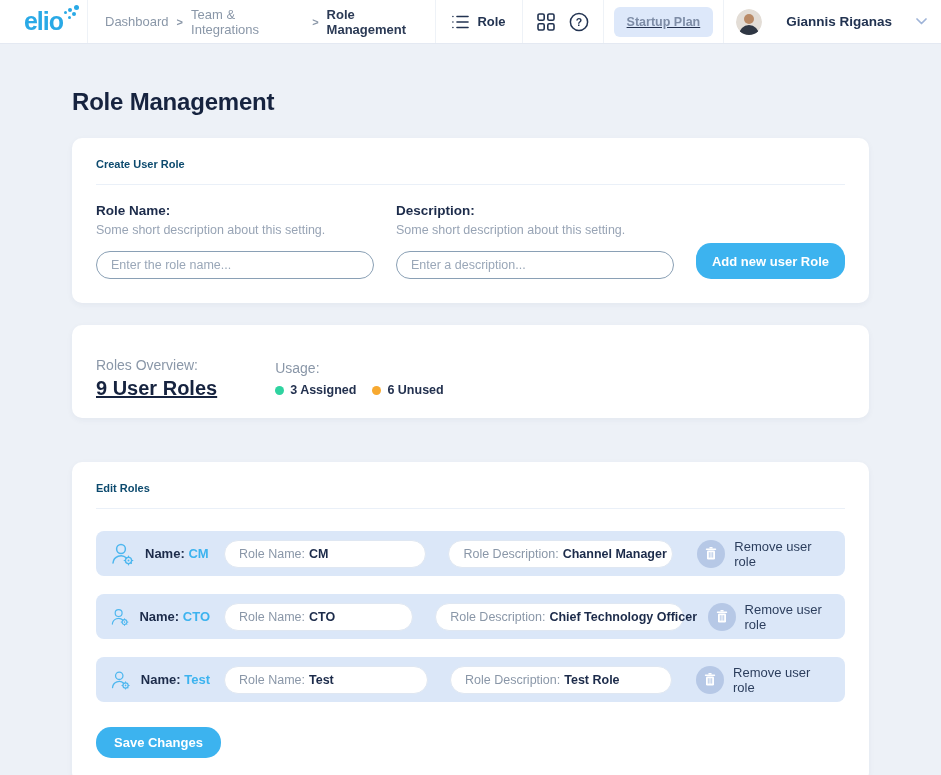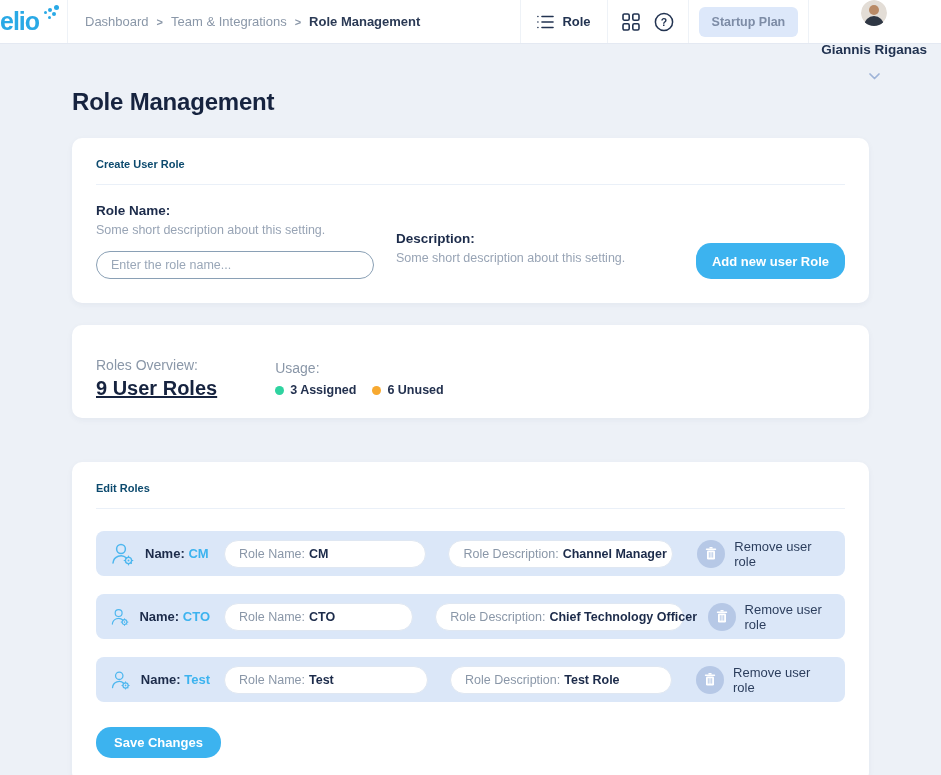--- a/index.html
+++ b/index.html
@@ -9,21 +9,21 @@
     background:#edf1f7;
     color:#23314f;
     overflow:hidden;
   }
   
   .header {
     height:44px; background:#ffffff; border-bottom:1px solid #e4e9f2;
     display:flex; align-items:stretch;
   }
   .logo-box {
-    width:68px; display:flex; align-items:center; justify-content:flex-start;
+    width:88px; display:flex; align-items:center; justify-content:center;
     border-right:1px solid #eef2f7; position:relative;
   }
   .logo-text {
     color:#29a9e6; font-size:25px; font-weight:800; letter-spacing:-1px;
     position:relative; line-height:1;
   }
   .logo-dots { position:absolute; top:5px; right:8px; width:16px; height:16px; }
   .logo-dots i { position:absolute; background:#29a9e6; border-radius:50%; }
   .logo-dots i:nth-child(1){ width:5px;height:5px; right:0; top:0; }
   .logo-dots i:nth-child(2){ width:4px;height:4px; right:7px; top:3px; }
@@ -34,27 +34,27 @@
     flex:1; display:flex; align-items:center; gap:8px;
     padding-left:17px; font-size:13px; color:#8a97a8;
   }
   .breadcrumb .sep { color:#8a97a8; font-size:11px; font-weight:700; }
   .breadcrumb .current { color:#2b3a55; font-weight:700; }
   .hdr-sec { display:flex; align-items:center; border-left:1px solid #eef2f7; }
   .menu-sec { padding:0 16px; gap:8px; cursor:pointer; }
   .menu-label { font-size:13px; font-weight:700; color:#223351; }
   .icons-sec { padding:0 14px; gap:14px; }
   .icon-btn { display:flex; align-items:center; cursor:pointer; }
-  .plan-sec { padding:8px 10px; }
+  .plan-sec { padding:8px 10px;text-decoration:underline; }
   .plan-btn {
     background:#dde8fa; color:#7d8ca6; font-size:12.5px; font-weight:700;
     border:none; border-radius:6px; padding:8px 13px; cursor:pointer;
     font-family:inherit;
   }
-  .user-sec { padding:0 14px 0 12px; gap:16px; cursor:pointer;flex-direction:column; }
+  .user-sec { padding:0 14px 0 12px; gap:24px; cursor:pointer; }
   .avatar { width:26px; height:26px; border-radius:50%; overflow:hidden; flex:none; }
   .user-name { font-size:13.5px; font-weight:700; color:#223351; }
 
   
   .main { padding:0 72px; }
   .page-title { font-size:24px; font-weight:800; color:#16233f; margin:44px 0 22px; letter-spacing:-0.2px; }
   .card {
     background:#ffffff; border-radius:10px;
     box-shadow:0 2px 6px rgba(40,60,100,0.05);
     margin-bottom:22px;
@@ -201,20 +201,21 @@
     <div class="card-divider"></div>
     <div class="form-row">
       <div class="form-col">
         <div class="field-label">Role Name:</div>
         <div class="field-hint">Some short description about this setting.</div>
         <input class="text-input" type="text" placeholder="Enter the role name..." style="">
       </div>
       <div class="form-col">
         <div class="field-label">Description:</div>
         <div class="field-hint">Some short description about this setting.</div>
+        <input class="text-input" type="text" placeholder="Enter a description..." style="">
       </div>
       <button class="btn-primary">Add new user Role</button>
     </div>
   </div>
 
   <div class="card overview">
     <div>
       <div class="ov-label">Roles Overview:</div>
       <div class="ov-count">9 User Roles</div>
     </div>

